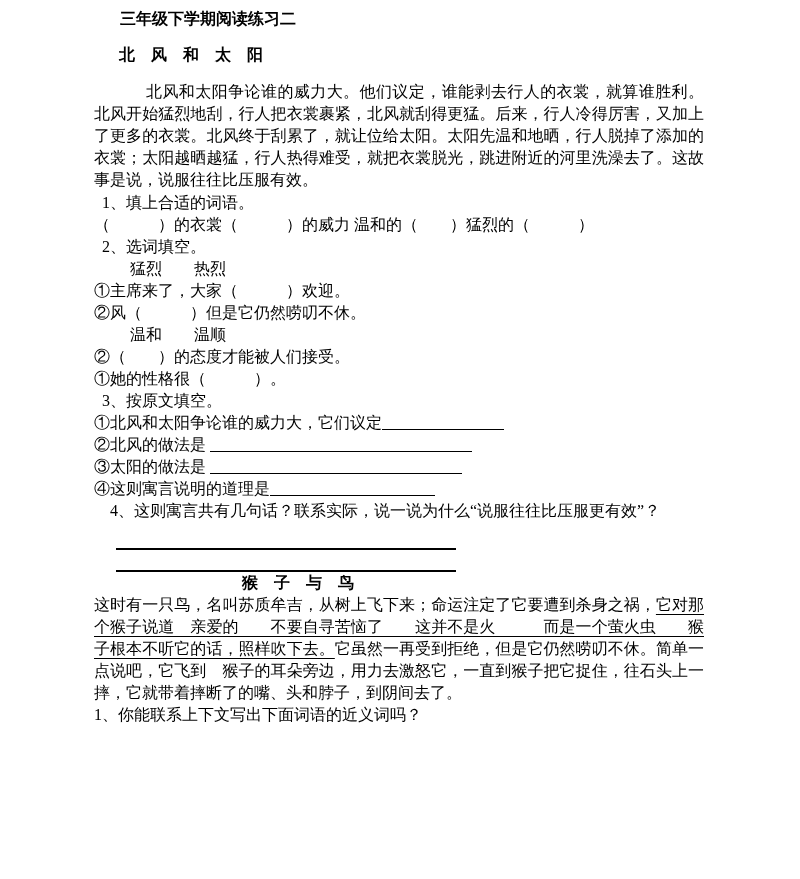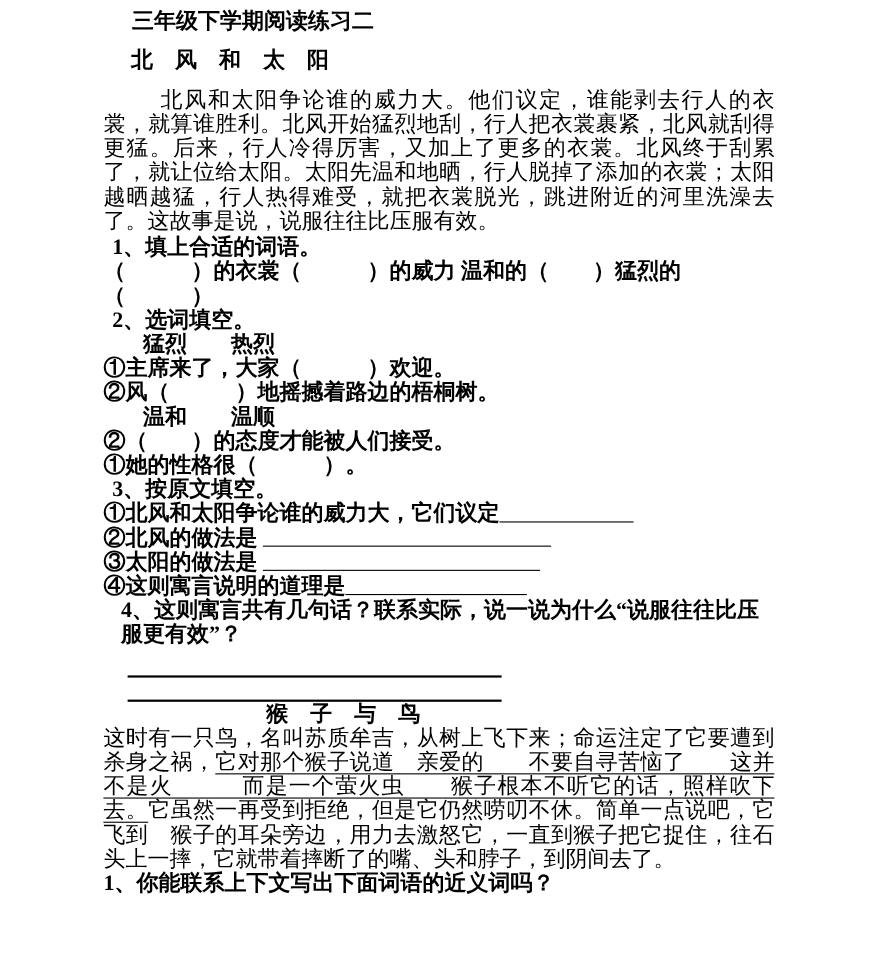--- a/index.html
+++ b/index.html
@@ -1,29 +1,29 @@
 <!DOCTYPE html>
 <html><head>
 <meta charset="utf-8">
 <style>
   html,body{margin:0;padding:0;background:#fff;}
   body{width:800px;height:879px;overflow:hidden;color:#000;
        font-family:"Liberation Serif","DejaVu Serif",serif;}
   .doc{box-sizing:border-box;width:800px;height:879px;
-       padding:8px 96px 0 94px;font-size:20px;line-height:22px;overflow:hidden;}
+       padding:8px 96px 0 94px;font-size:16px;line-height:22px;overflow:hidden;}
   .bold{font-weight:bold;}
   .title{margin-left:26px;}
   .instruction{margin-left:24px;margin-top:18px;}
   .story-heading{margin-left:25px;margin-top:14px;}
   .story-heading-2{margin-left:148px;margin-top:0;}
   p.para{margin:0;text-align:justify;}
   p.para-gap{margin-top:16px;}
   .indent3{text-indent:52px;font-family:Liberation Mono, monospace;}
   .indent1{text-indent:20px;}
-  .line{margin:0;font-weight:bold;}
+  .line{margin:0;}
   .num-item{margin-left:8px;}
   .q4-item{margin-left:16px;}
   .bank{margin-left:36px;}
   .blank{display:inline-block;border-bottom:1px solid #000;height:15px;vertical-align:-2px;}
   .w1{width:122px;}
   .w2{width:262px;}
   .w3{width:252px;}
   .w4{width:165px;}
   .ruled{width:340px;margin-left:22px;height:20px;border-bottom:2px solid #000;}
   .ruled-gap{margin-top:6px;}
@@ -40,21 +40,21 @@
   <div class="story-heading bold">北　风　和　太　阳</div>
 
   <p class="para para-gap indent3">北风和太阳争论谁的威力大。他们议定，谁能剥去行人的衣裳，就算谁胜利。北风开始猛烈地刮，行人把衣裳裹紧，北风就刮得更猛。后来，行人冷得厉害，又加上了更多的衣裳。北风终于刮累了，就让位给太阳。太阳先温和地晒，行人脱掉了添加的衣裳；太阳越晒越猛，行人热得难受，就把衣裳脱光，跳进附近的河里洗澡去了。这故事是说，说服往往比压服有效。</p>
 
   <div class="line num-item">1、填上合适的词语。</div>
   <div class="line">（　　　）的衣裳（　　　）的威力 温和的（　　）猛烈的（　　　）</div>
 
   <div class="line num-item">2、选词填空。</div>
   <div class="line bank">猛烈　　热烈</div>
   <div class="line">①主席来了，大家（　　　）欢迎。</div>
-  <div class="line">②风（　　　）地摇撼着路边的梧桐树。</div>
+  <div class="line">②风（　　　）但是它仍然唠叨不休。</div>
   <div class="line bank">温和　　温顺</div>
   <div class="line">②（　　）的态度才能被人们接受。</div>
   <div class="line">①她的性格很（　　　）。</div>
 
   <div class="line num-item">3、按原文填空。</div>
   <div class="line"><span>①北风和太阳争论谁的威力大，它们议定</span><span class="blank w1"></span></div>
   <div class="line"><span>②北风的做法是 </span><span class="blank w2"></span></div>
   <div class="line"><span>③太阳的做法是 </span><span class="blank w3"></span></div>
   <div class="line"><span>④这则寓言说明的道理是</span><span class="blank w4"></span></div>
 

